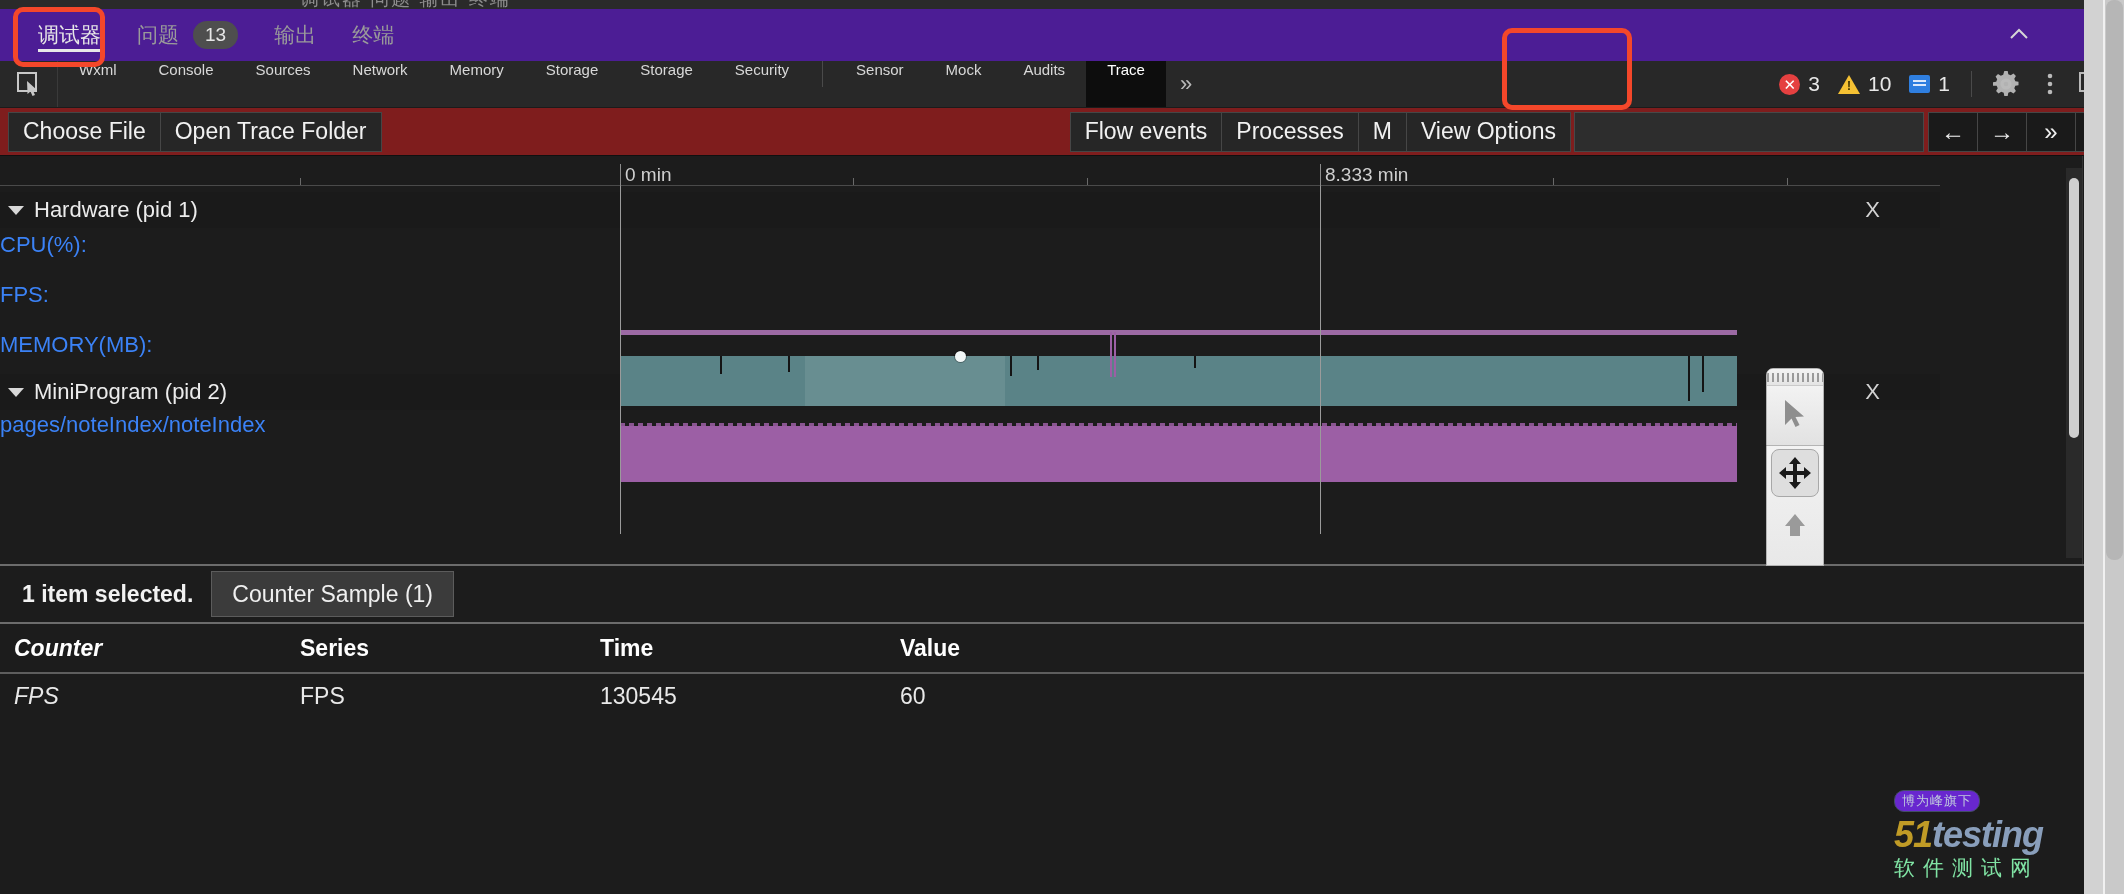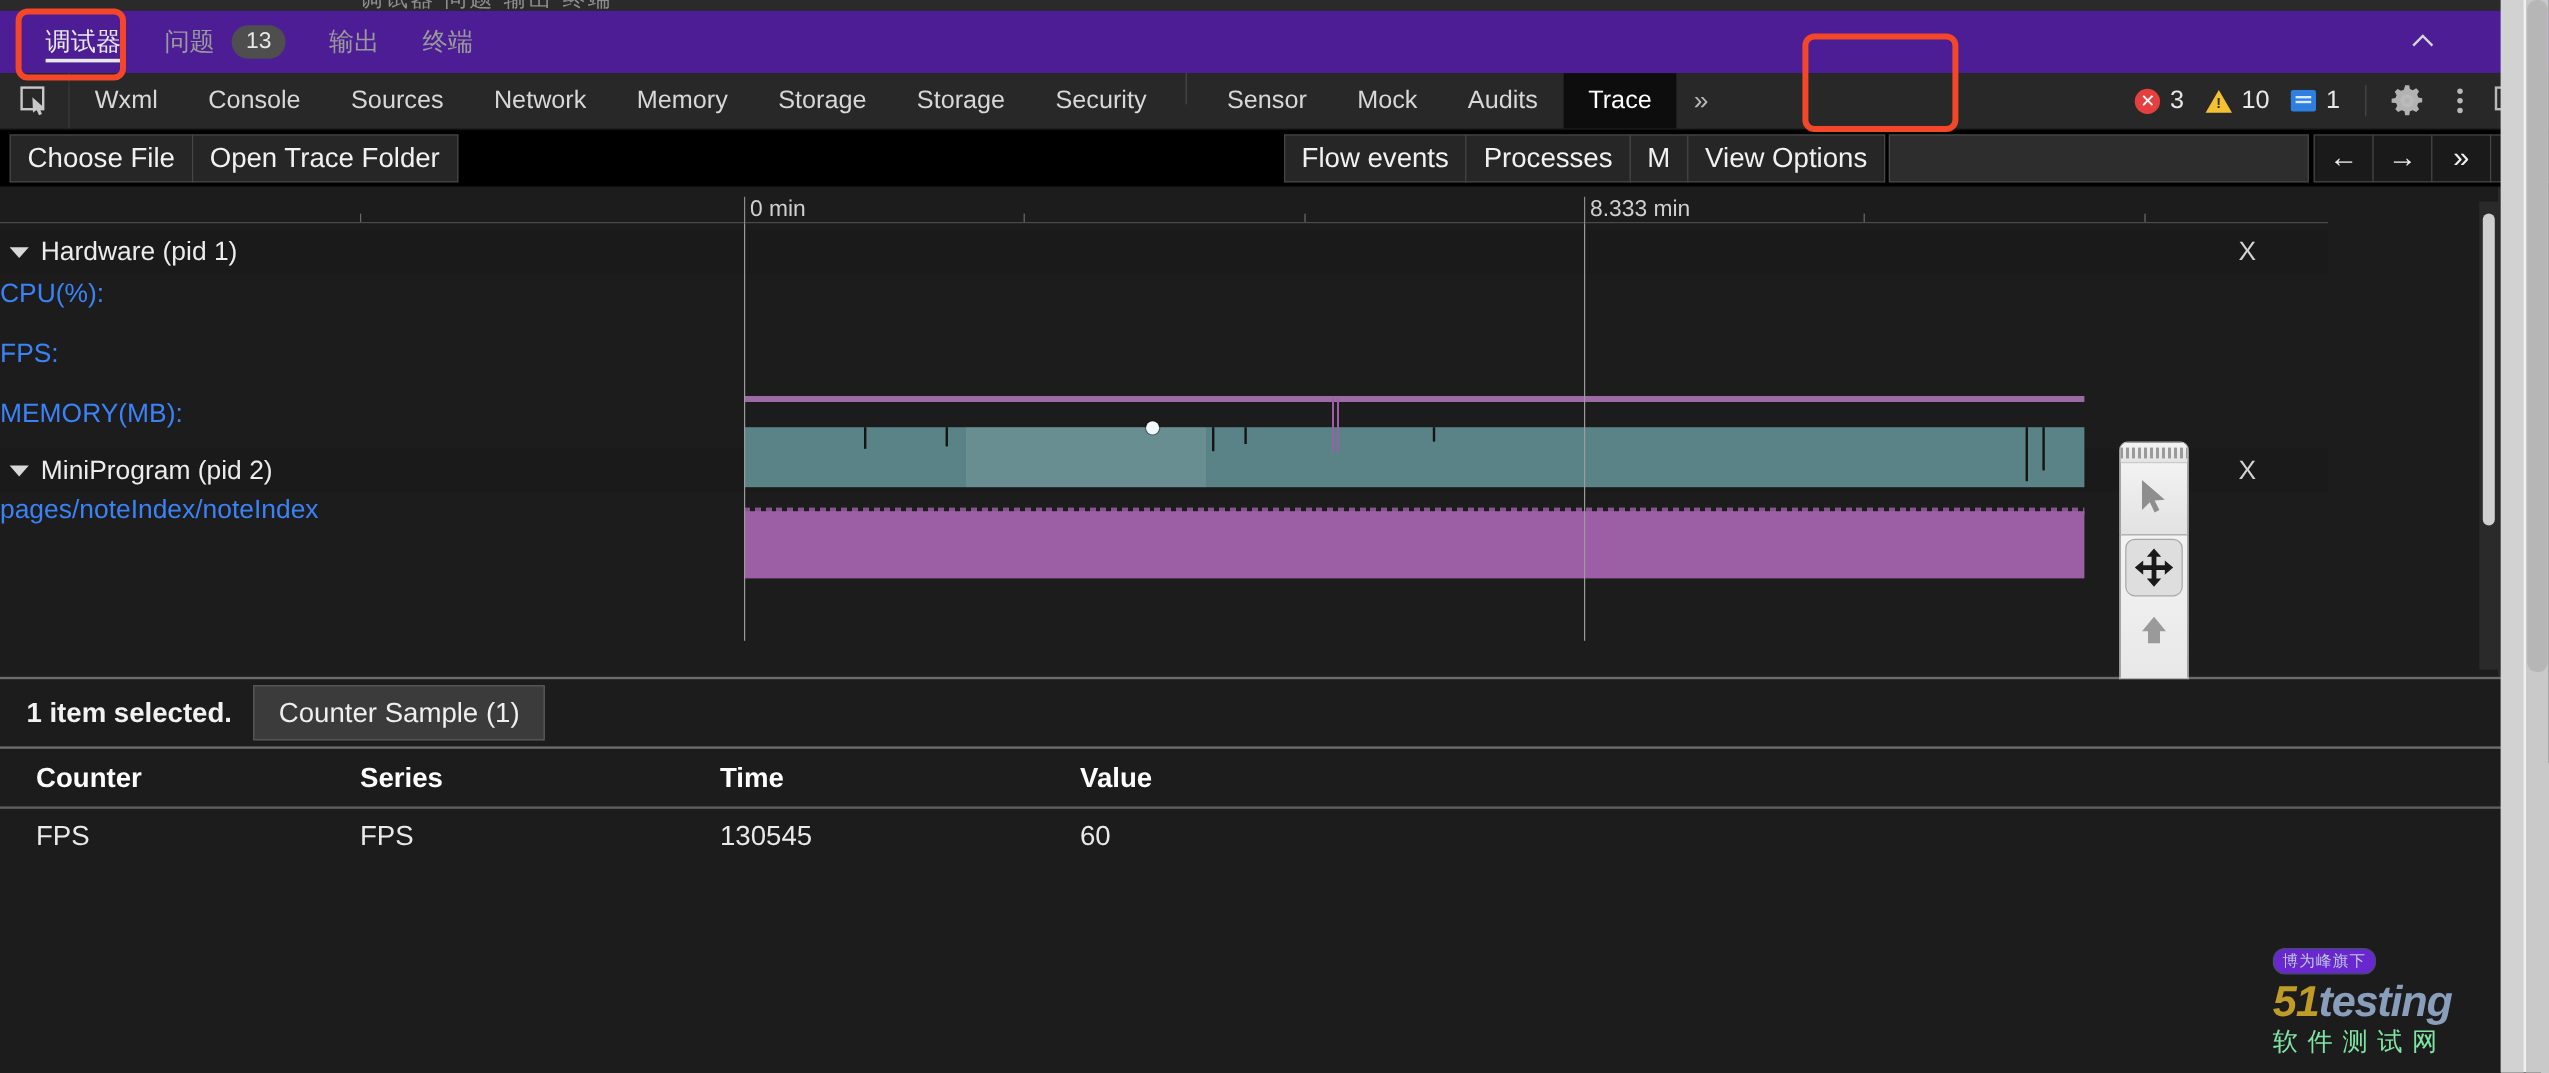--- a/index.html
+++ b/index.html
@@ -77,22 +77,22 @@
     position: absolute; top: 61px; left: 0; width: 2124px; height: 47px;
     background: #282828;
     border-bottom: 1px solid #1b1b1b;
     display: flex; align-items: stretch;
   }
   .dt-inspect {
     width: 58px; display: flex; align-items: center; justify-content: center;
     border-right: 1px solid #3a3a3a; cursor: pointer;
   }
   .dt-tab {
-    display: flex; align-items: center; padding: 0 21px;
-    font-size: 21px; color: #d8d8d8; cursor: pointer; white-space: nowrap;
+    display: flex; align-items: flex-start; padding: 0 21px;
+    font-size: 15px; color: #d8d8d8; cursor: pointer; white-space: nowrap;
   }
   .dt-tab.selected { background: #0d0d0d; color: #ffffff; }
   .dt-more {
     display: flex; align-items: center; padding: 0 14px;
     font-size: 22px; color: #b9b9b9; cursor: pointer;
   }
   .dt-right {
     margin-left: auto; display: flex; align-items: center;
     gap: 0; padding-right: 8px;
   }
@@ -125,21 +125,21 @@
   }
   .vsep { width: 1px; height: 26px; background: #4a4a4a; margin: 0 12px; }
   .icon-btn {
     width: 44px; height: 47px; display: flex; align-items: center;
     justify-content: center; cursor: pointer; color: #b9b9b9;
   }
 
   
   .trace-toolbar {
     position: absolute; top: 108px; left: 0; width: 2124px; height: 48px;
-    background: #000000;
+    background: #7f1d1d;
     display: flex; align-items: center;
     border-bottom: 1px solid #101010;
   }
   .tbtn {
     height: 40px; display: flex; align-items: center; padding: 0 14px;
     font-size: 23px; color: #f1f1f1; cursor: pointer;
     border: 1px solid #464646; background: #262626; white-space: nowrap;
     margin-right: -1px;
   }
   .tb-left { display: flex; align-items: center; padding-left: 8px; }
@@ -308,21 +308,21 @@
   }
   .tbl-head {
     display: flex; height: 50px; align-items: center;
     border-bottom: 2px solid #5e5e5e;
   }
   .tbl-head div {
     font-size: 23px; color: #ffffff; font-weight: bold;
   }
   .tbl-row { display: flex; height: 44px; align-items: center; }
   .tbl-row div { font-size: 23px; color: #e9e9e9; }
-  .c0 { width: 300px; padding-left: 30px; }
+  .c0 { width: 300px; padding-left: 14px; font-style: italic; }
   .c1 { width: 300px; }
   .c2 { width: 300px; }
   .c3 { width: 300px; }
 
   
   .outer-scroll {
     position: absolute; top: 0; right: 0; width: 40px; height: 894px;
     background: #f0f0f0; z-index: 70;
   }
   .outer-scroll .track2 {

